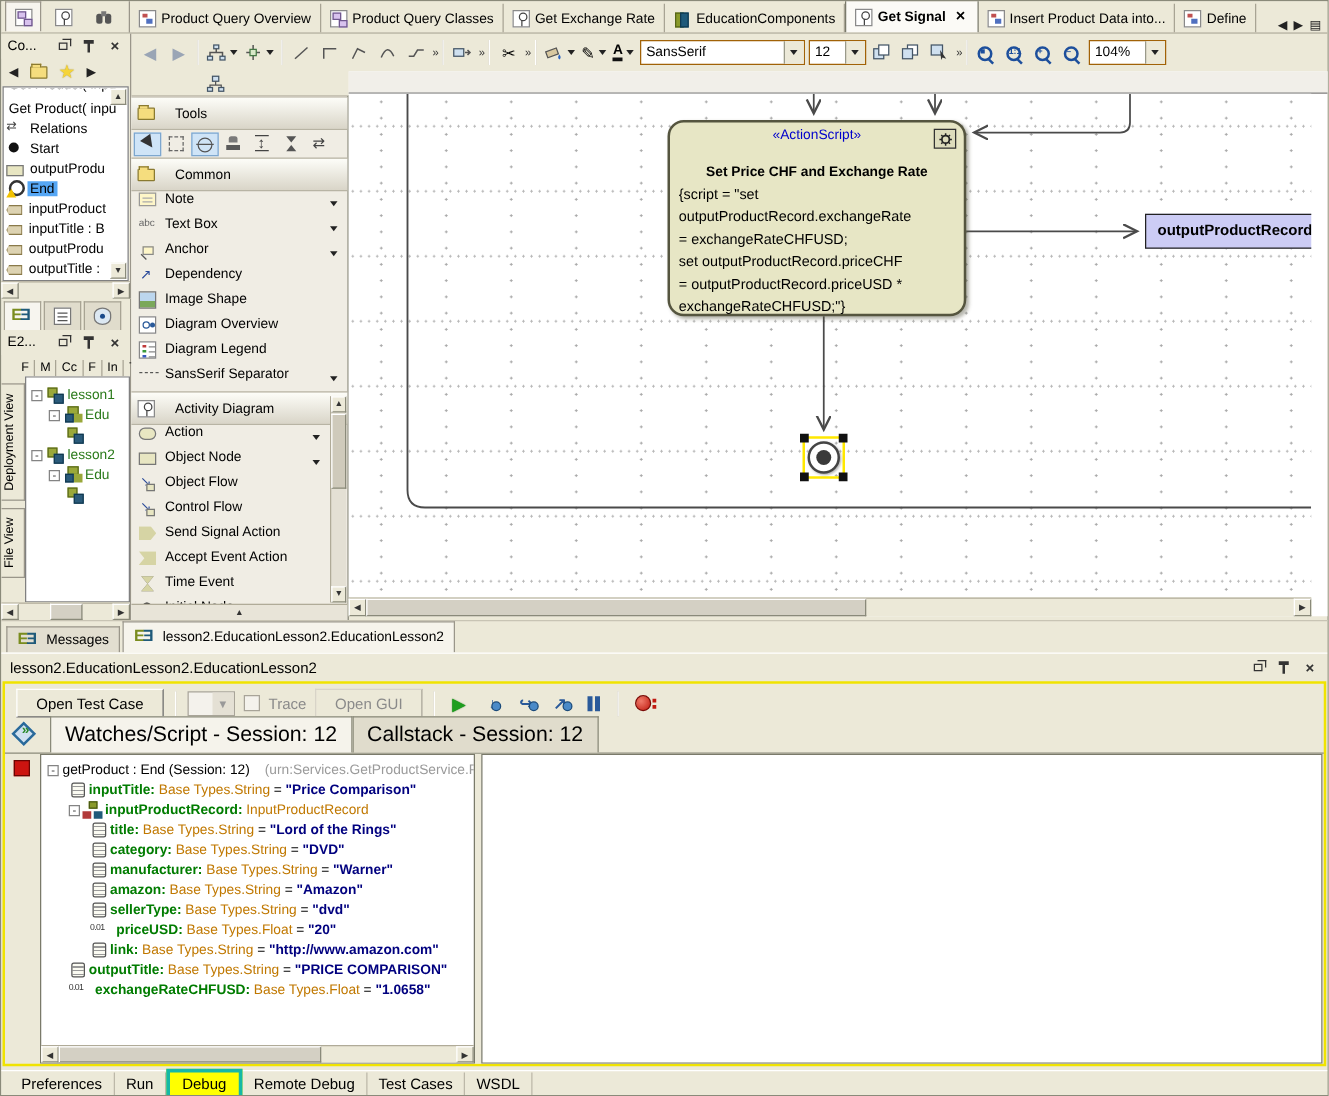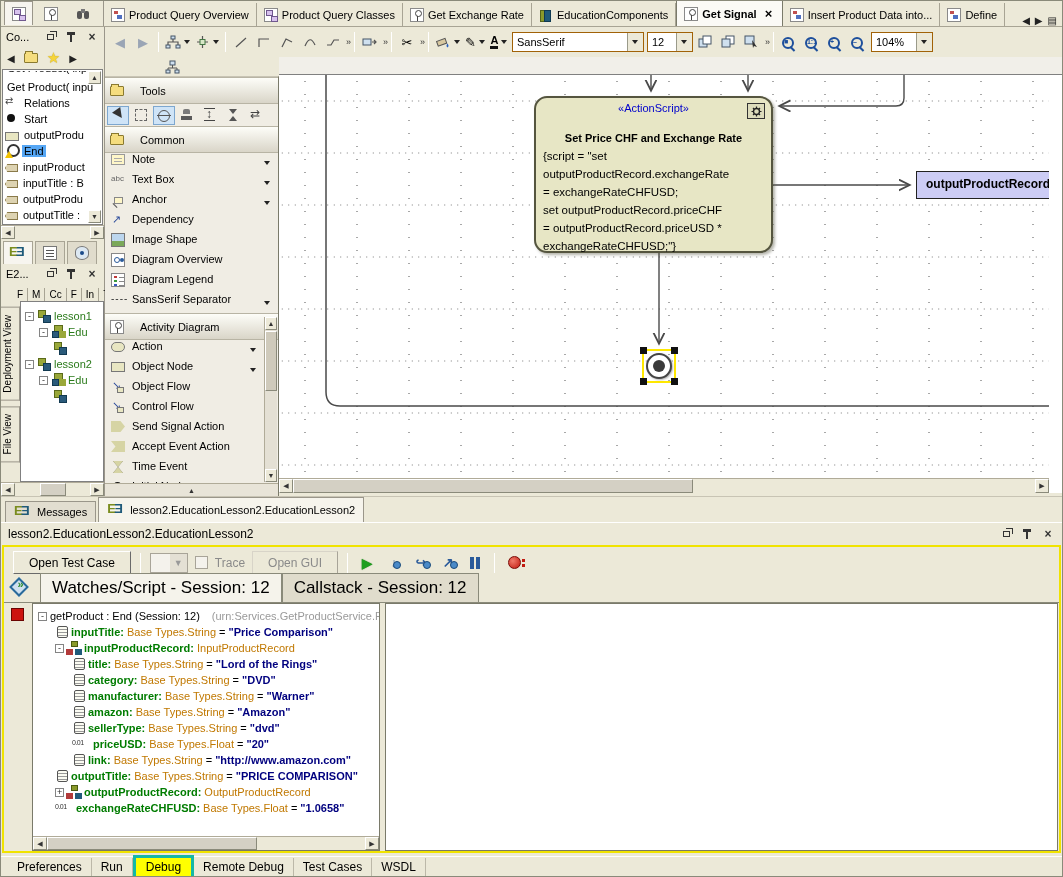--- a/index.html
+++ b/index.html
@@ -913,29 +913,20 @@
               </div>
               <div class="wrow" style="--d: 1;">
 
                 <span class="ic ic-string"></span>
                 <span class="wname">outputTitle:</span>
                 <span class="wtype">Base Types.String</span>
                 <span class="weq">=</span>
                 <span class="wval">"PRICE COMPARISON"</span>
                 <span class="wsuffix"></span>
               </div>
-              <div class="wrow exp-plus" style="--d: 1;">
-                <span class="expander"></span>
-                <span class="ic ic-record"></span>
-                <span class="wname">outputProductRecord:</span>
-                <span class="wtype">OutputProductRecord</span>
-                <span class="weq"></span>
-                <span class="wval"></span>
-                <span class="wsuffix"></span>
-              </div>
               <div class="wrow" style="--d: 1;">
 
                 <span class="ic ic-float"></span>
                 <span class="wname">exchangeRateCHFUSD:</span>
                 <span class="wtype">Base Types.Float</span>
                 <span class="weq">=</span>
                 <span class="wval">"1.0658"</span>
                 <span class="wsuffix"></span>
               </div>
           </div>

